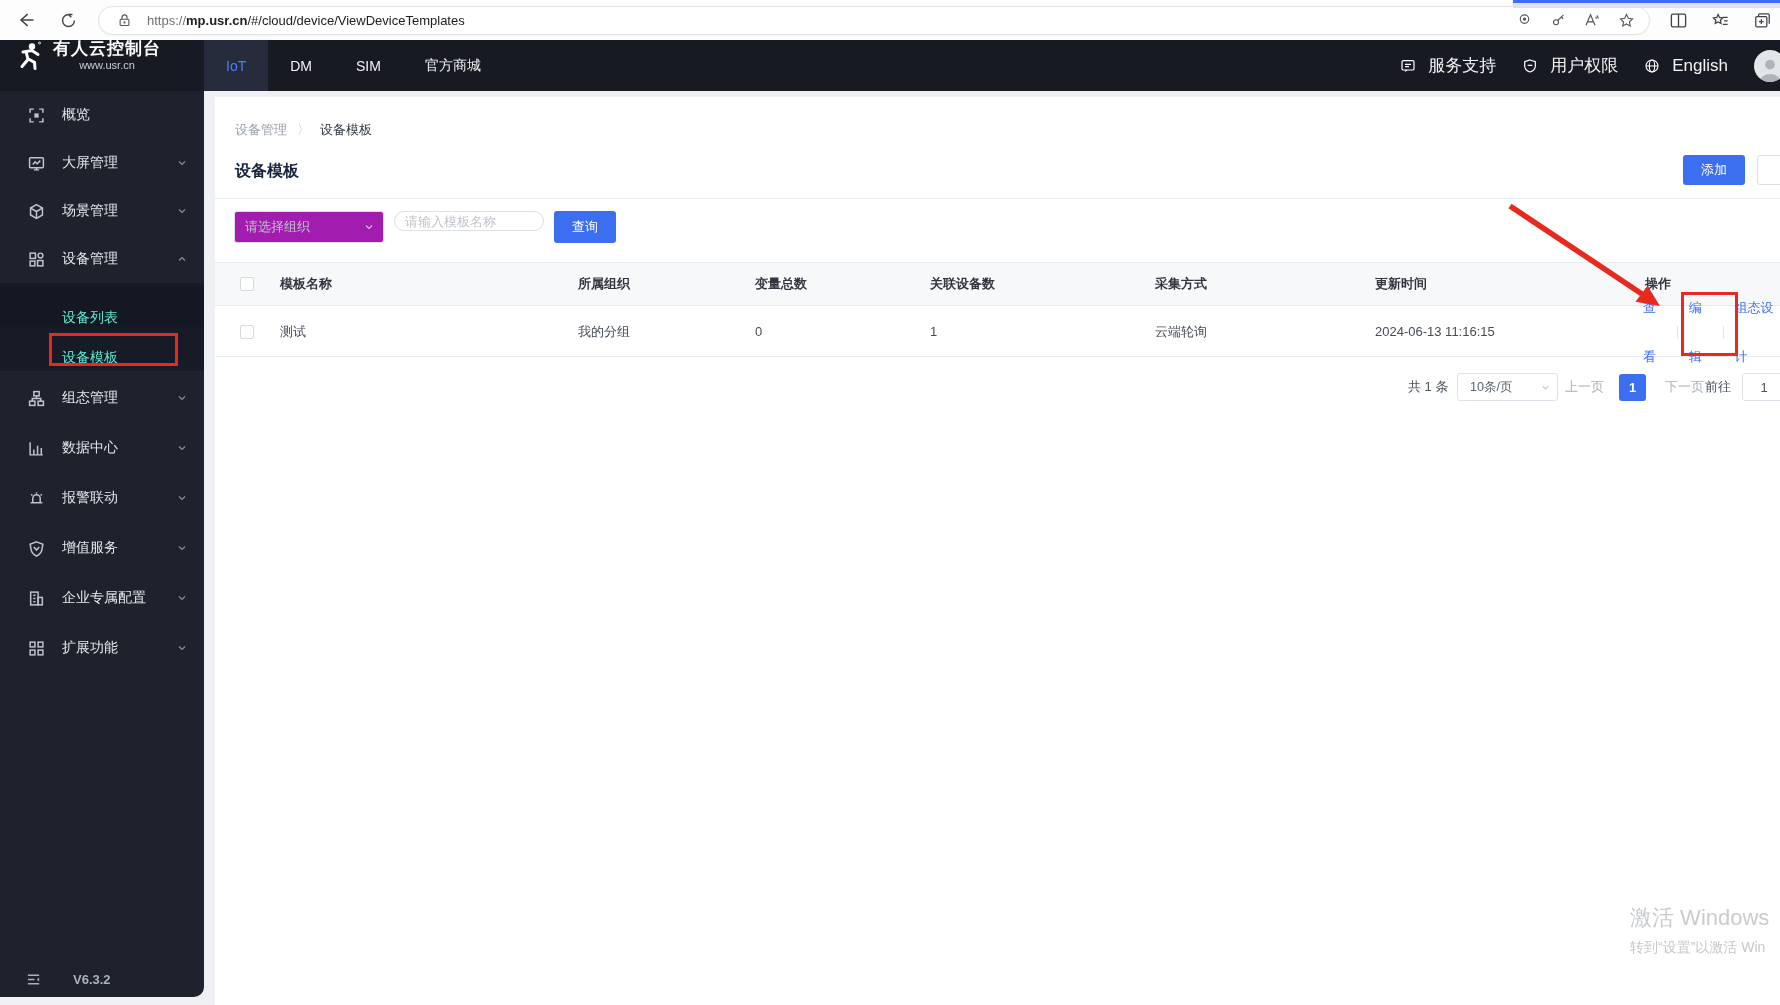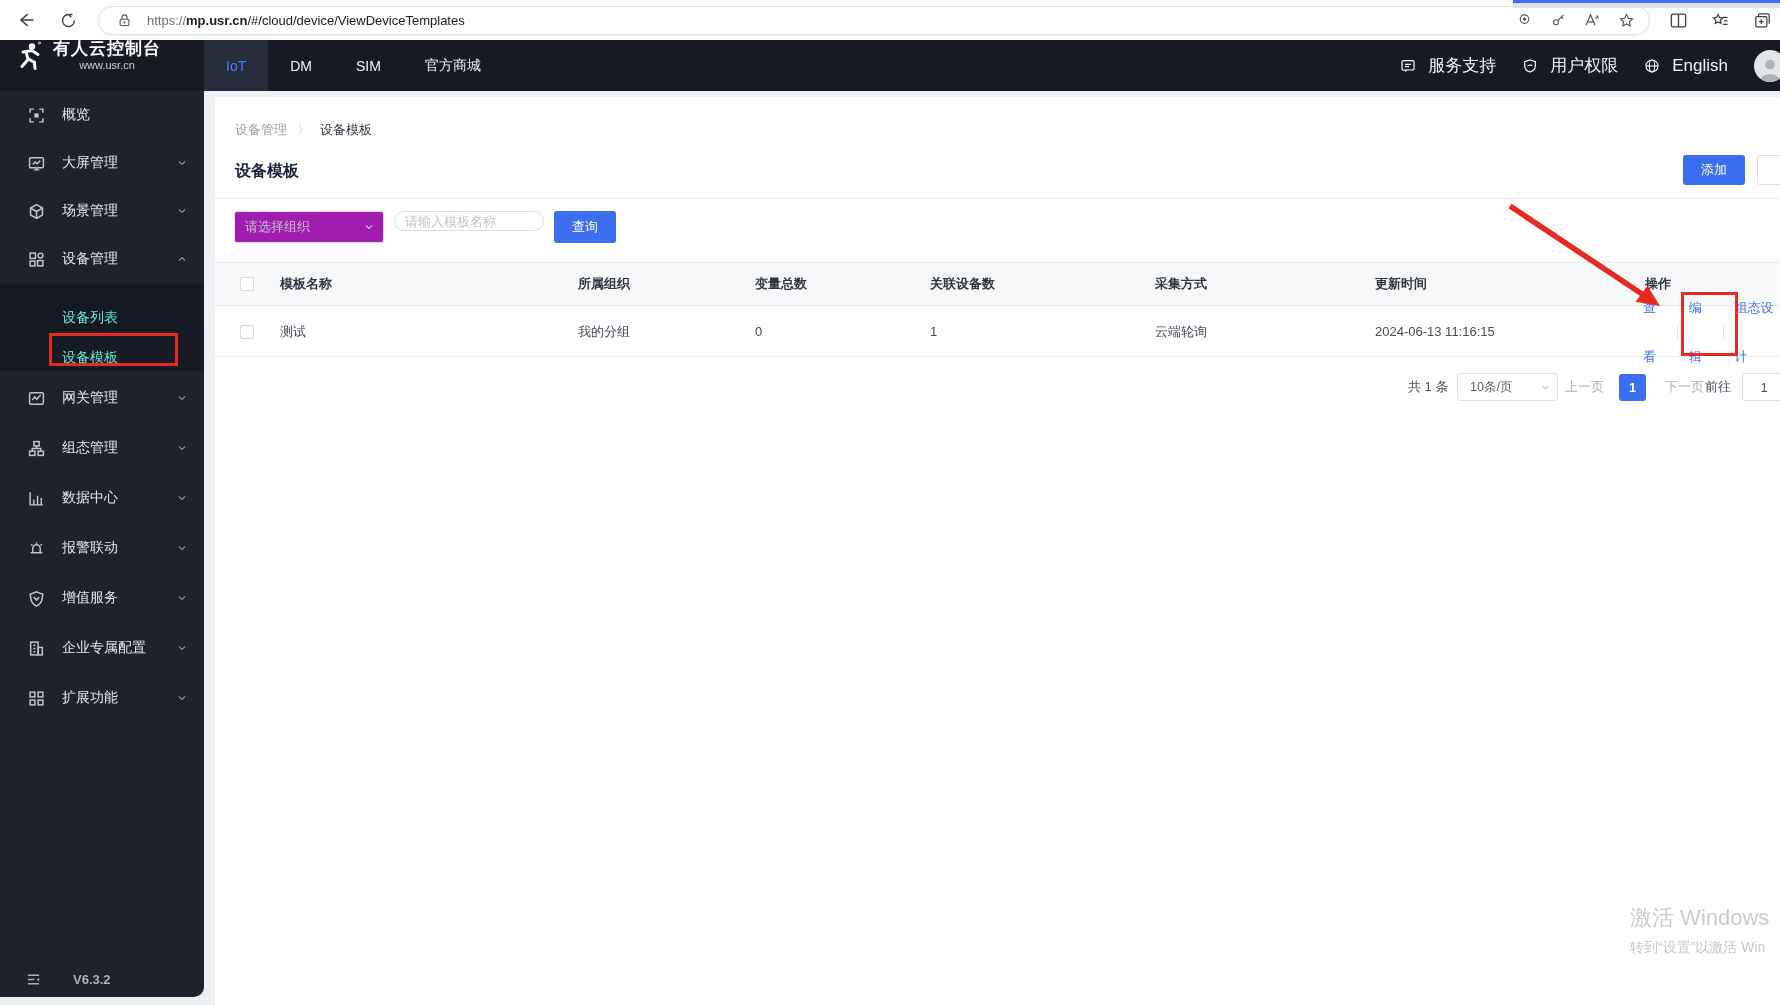--- a/index.html
+++ b/index.html
@@ -283,35 +283,20 @@
       <div class="s-item current">
           <span>设备列表</span>
         </div>
       <div class="s-item">
           <span>设备模板</span>
         </div>
     </div>
     <div class="m-item lower">
       <span class="m-ico">
           <svg viewBox="0 0 16 16" width="17" height="17" fill="none" stroke="currentColor" stroke-width="1.4">
-            <rect x="1.5" y="2.5" width="13" height="11" rx="1.5"></rect>
-            <path d="M4 9.5 l2.3 -3 2 2.2 2.8 -3.4"></path>
-            <path d="M11 5.2 h1.2"></path>
-          </svg>
-        </span>
-      <span class="m-label">网关管理</span>
-      <span class="m-chev">
-          <svg viewBox="0 0 16 16" width="12" height="12" fill="none" stroke="currentColor" stroke-width="1.6">
-            <path d="M4 6 l4 4 4 -4"></path>
-          </svg>
-        </span>
-    </div>
-    <div class="m-item lower">
-      <span class="m-ico">
-          <svg viewBox="0 0 16 16" width="17" height="17" fill="none" stroke="currentColor" stroke-width="1.4">
             <rect x="5.5" y="1.5" width="5" height="4"></rect>
             <rect x="1.5" y="10.5" width="5" height="4"></rect>
             <rect x="9.5" y="10.5" width="5" height="4"></rect>
             <path d="M8 5.5 v2.5 M8 8 H4 v2.5 M8 8 h4 v2.5"></path>
           </svg>
         </span>
       <span class="m-label">组态管理</span>
       <span class="m-chev">
           <svg viewBox="0 0 16 16" width="12" height="12" fill="none" stroke="currentColor" stroke-width="1.6">
             <path d="M4 6 l4 4 4 -4"></path>

